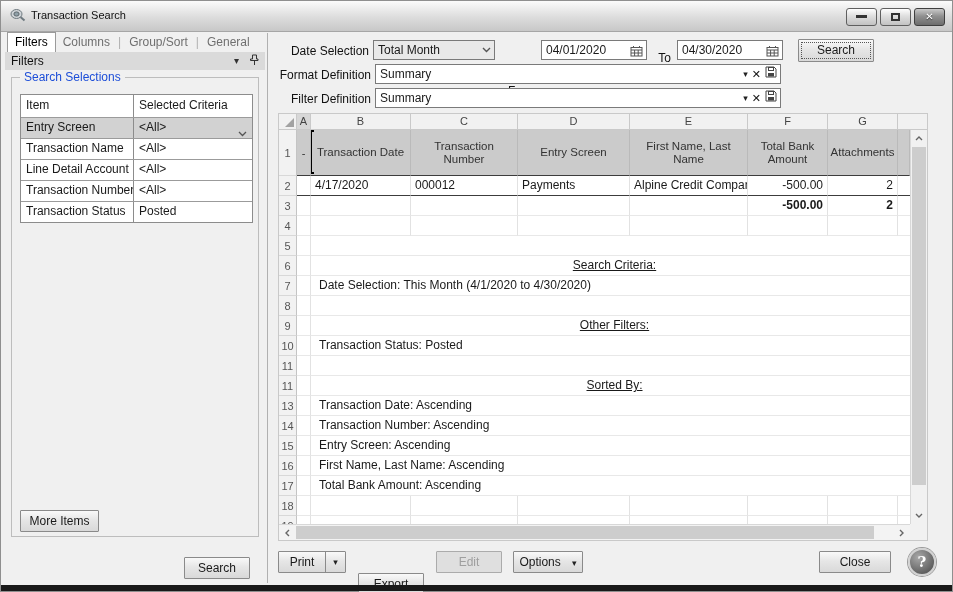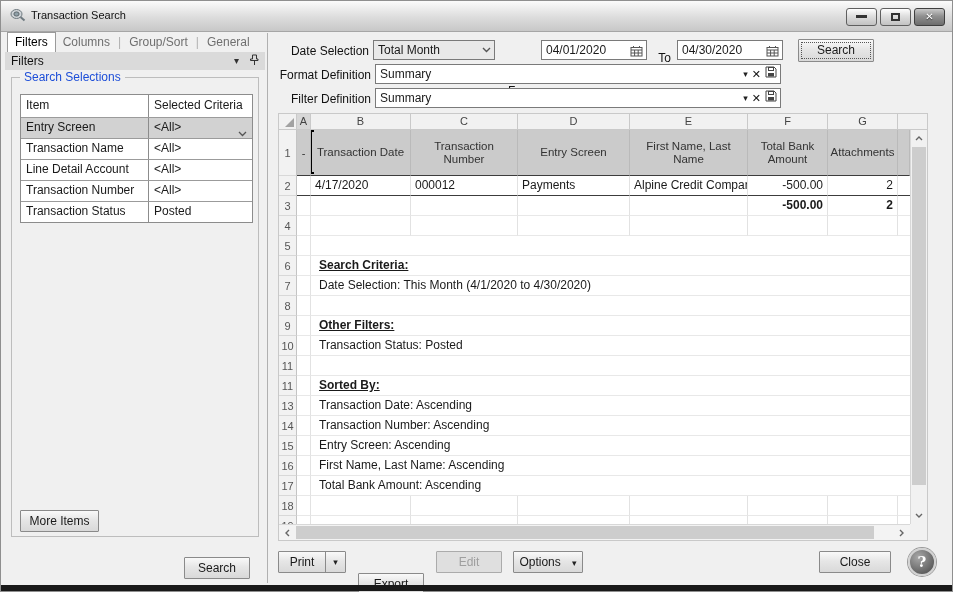--- a/index.html
+++ b/index.html
@@ -27,21 +27,21 @@
   .panelheader{position:absolute;left:0;top:19px;right:2px;height:18px;background:#dadada;
     display:flex;align-items:center;padding:0 6px;box-sizing:border-box;}
   .panelheader .phtext{flex:1;color:#111;}
   .phicon{margin-left:11px;color:#333;font-size:10px;line-height:10px;}
   .groupbox{position:absolute;left:6px;right:8px;top:44px;bottom:46px;border:1px solid #bdbdbd;}
   .grouplegend{position:absolute;left:8px;top:-8px;background:#f0f0f0;padding:0 4px;color:#1d4ed8;}
   .critable{position:absolute;left:8px;top:16px;width:231px;border:1px solid #8c8c8c;background:#fff;}
   .crow{display:flex;height:20px;line-height:19px;border-top:1px solid #9b9b9b;}
   .crow.header{height:22px;line-height:21px;border-top:none;}
   .crow.selected{background:#d2d2d2;}
-  .ccell1{width:128px;padding-left:5px;border-right:1px solid #8c8c8c;box-sizing:border-box;overflow:hidden;white-space:nowrap;}
+  .ccell1{width:113px;padding-left:5px;border-right:1px solid #8c8c8c;box-sizing:border-box;overflow:hidden;white-space:nowrap;}
   .ccell2{flex:1;padding-left:5px;position:relative;overflow:hidden;white-space:nowrap;}
   .cchev{position:absolute;right:5px;top:6px;}
   .btn{border:1px solid #8a8a8a;background:linear-gradient(#f9f9f9,#e6e6e6 45%,#d9d9d9);
     text-align:center;box-sizing:border-box;color:#1a1a1a;border-radius:1px;}
   .moreitems{position:absolute;left:8px;bottom:4px;width:79px;height:22px;line-height:20px;}
   .lsearch{position:absolute;left:179px;top:524px;width:66px;height:22px;line-height:20px;}
   
   .flabel{position:absolute;text-align:right;line-height:20px;color:#111;}
   .combo,.dinput{position:absolute;height:20px;border:1px solid #7a7a7a;background:#fff;box-sizing:border-box;
     line-height:18px;padding-left:4px;white-space:nowrap;overflow:hidden;}
@@ -75,21 +75,21 @@
   .gfill{flex:1;border-bottom:1px solid #e8e8e8;box-sizing:border-box;}
   .grow.hdr{height:46px;}
   .grow.hdr .gca,.grow.hdr .gcell,.grow.hdr .gfill{background:#cbcbcb;border-right:1px solid #bababa;
     border-bottom:1px solid #3c3c3c;color:#333;}
   .grow.hdr .gcell{display:flex;align-items:center;justify-content:center;text-align:center;
     font-size:11.5px;line-height:13px;white-space:normal;padding:0 2px;position:relative;}
   .grow.hdr .gca{display:flex;align-items:center;justify-content:center;}
   .grow.dark .gcell,.grow.dark .gfill,.grow.dark .gca{border-bottom:1px solid #3c3c3c;}
   .gmerge{flex:1;border-bottom:1px solid #e8e8e8;box-sizing:border-box;line-height:19px;
     padding-left:8px;white-space:nowrap;overflow:hidden;}
-  .gmerge.section{font-weight:bold;text-decoration:underline;}
+  .gmerge.section{font-weight:normal;text-decoration:underline;text-align:center;}
   .ibeam{position:absolute;left:-4px;top:0px;width:7px;height:44px;border-top:2px solid #000;border-bottom:2px solid #000;
     background:linear-gradient(#000,#000) center/3px 100% no-repeat;box-sizing:border-box;}
   
   .vscroll{position:absolute;left:631px;top:16px;width:17px;height:394px;background:#f1f1f1;border-left:1px solid #d8d8d8;box-sizing:border-box;}
   .vthumb{position:absolute;left:1px;right:1px;top:17px;height:338px;background:#cdcdcd;}
   .sarrow{position:absolute;left:0;right:0;height:17px;display:flex;align-items:center;justify-content:center;}
   .hscroll{position:absolute;left:0;top:410px;width:631px;height:16px;background:#f3f3f3;border-top:1px solid #d8d8d8;box-sizing:border-box;}
   .hthumb{position:absolute;top:1px;bottom:1px;left:17px;width:578px;background:#cdcdcd;}
   .harrow{position:absolute;top:0;bottom:0;width:17px;display:flex;align-items:center;justify-content:center;}
   .scorner{position:absolute;left:631px;top:410px;width:17px;height:16px;background:#f1f1f1;}

